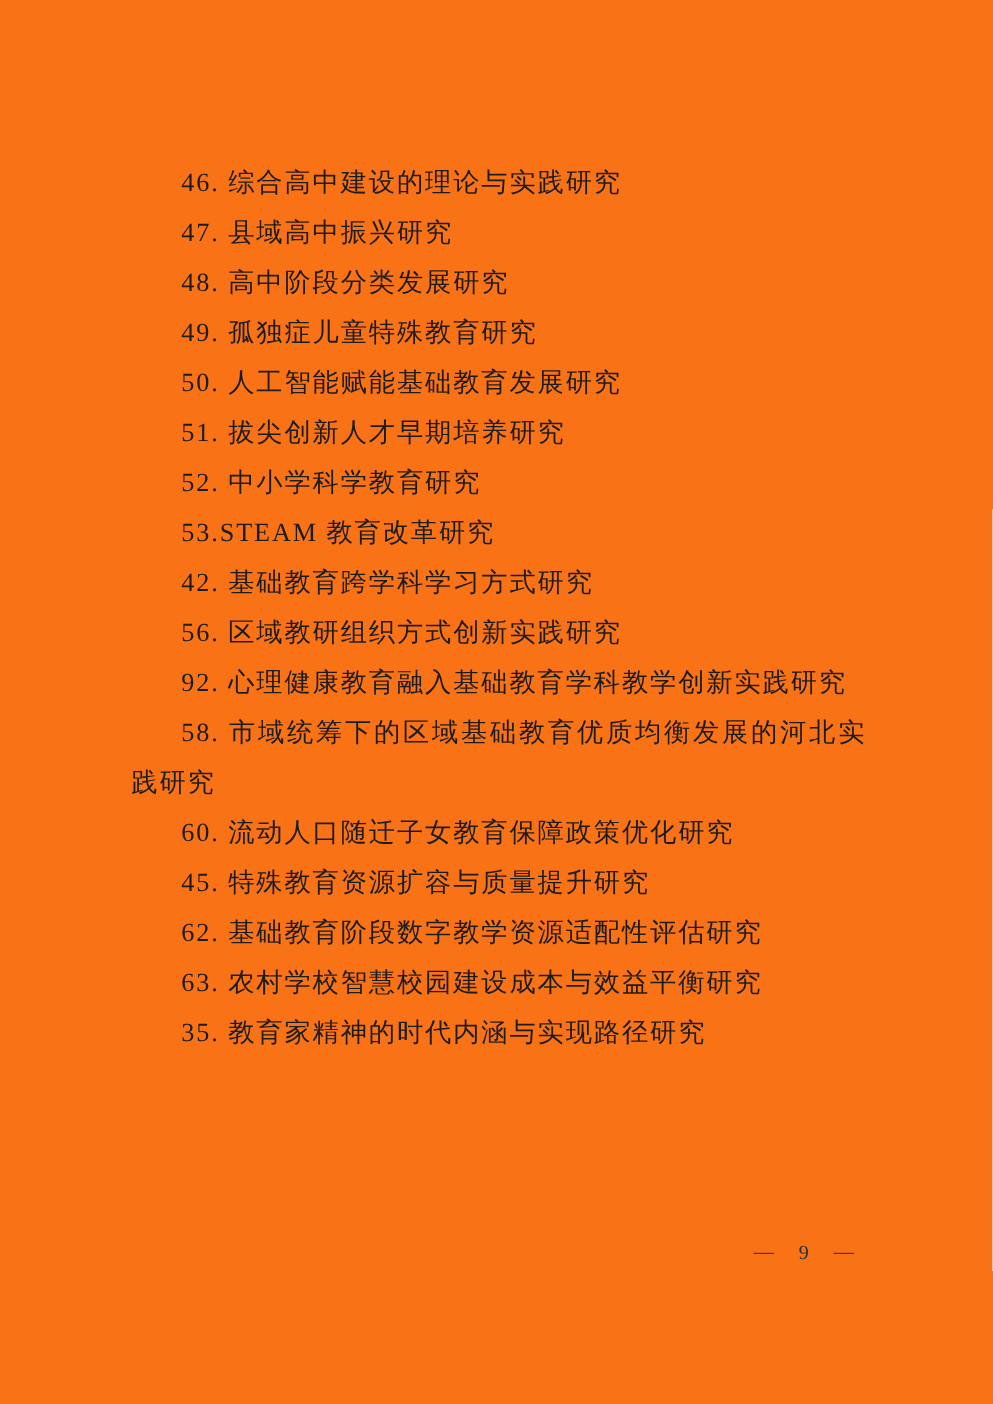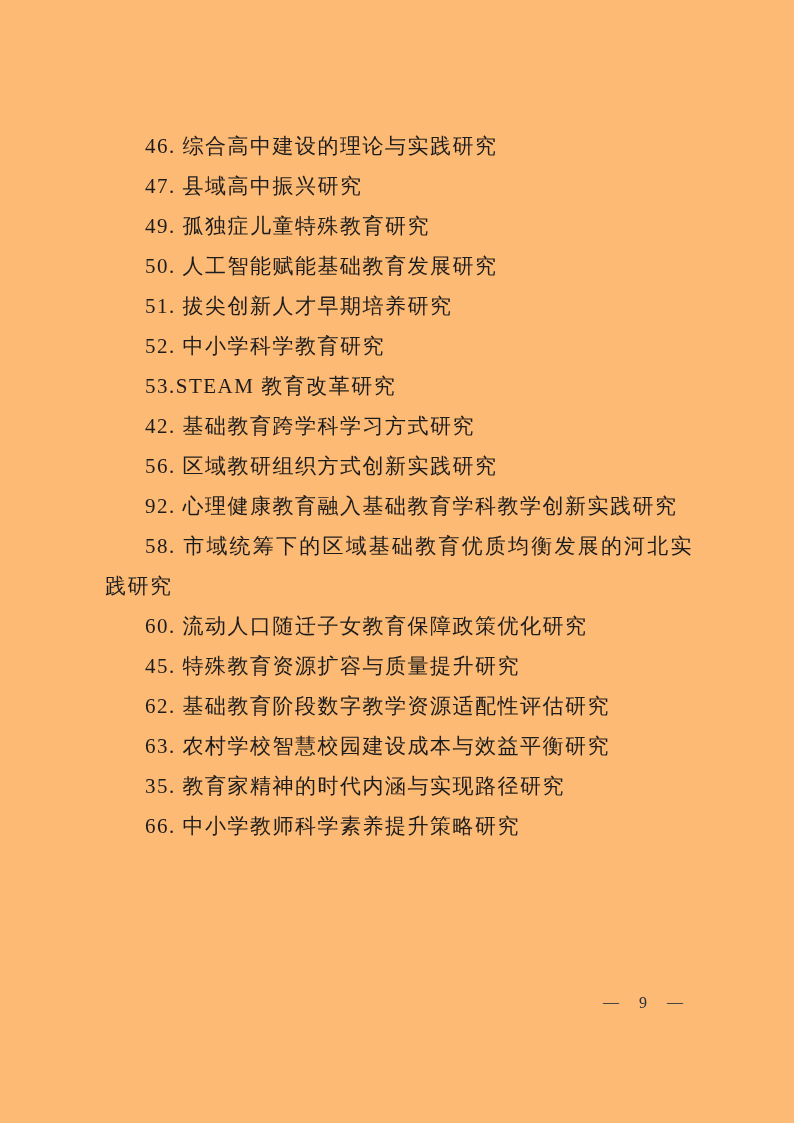--- a/index.html
+++ b/index.html
@@ -4,21 +4,21 @@
 <style>
   html, body {
     margin: 0;
     padding: 0;
     background: #ffffff;
   }
   .page {
     position: relative;
     width: 794px;
     height: 1123px;
-    background: #fdba74;
+    background: #f97316;
     overflow: hidden;
     font-family: "Liberation Serif", "DejaVu Serif", serif;
     color: #1c1c1c;
   }
   .body-text {
     position: absolute;
     left: 105px;
     top: 126px;
     width: 588px;
     font-size: 21px;
@@ -50,35 +50,35 @@
   }
 </style>
 </head>
 <body>
 
 <div class="page">
 
   <div class="body-text">
     <p>46. 综合高中建设的理论与实践研究</p>
     <p>47. 县域高中振兴研究</p>
+    <p>48. 高中阶段分类发展研究</p>
     <p>49. 孤独症儿童特殊教育研究</p>
     <p>50. 人工智能赋能基础教育发展研究</p>
     <p>51. 拔尖创新人才早期培养研究</p>
     <p>52. 中小学科学教育研究</p>
     <p>53.STEAM 教育改革研究</p>
     <p>42. 基础教育跨学科学习方式研究</p>
     <p>56. 区域教研组织方式创新实践研究</p>
     <p>92. 心理健康教育融入基础教育学科教学创新实践研究</p>
     <p>58. 市域统筹下的区域基础教育优质均衡发展的河北实践研究</p>
     <p>60. 流动人口随迁子女教育保障政策优化研究</p>
     <p>45. 特殊教育资源扩容与质量提升研究</p>
     <p>62. 基础教育阶段数字教学资源适配性评估研究</p>
     <p>63. 农村学校智慧校园建设成本与效益平衡研究</p>
     <p>35. 教育家精神的时代内涵与实现路径研究</p>
-    <p>66. 中小学教师科学素养提升策略研究</p>
   </div>
 
   <div class="page-footer">
     <span class="dash">—</span>
     <span>9</span>
     <span class="dash">—</span>
   </div>
 
 </div>
 

